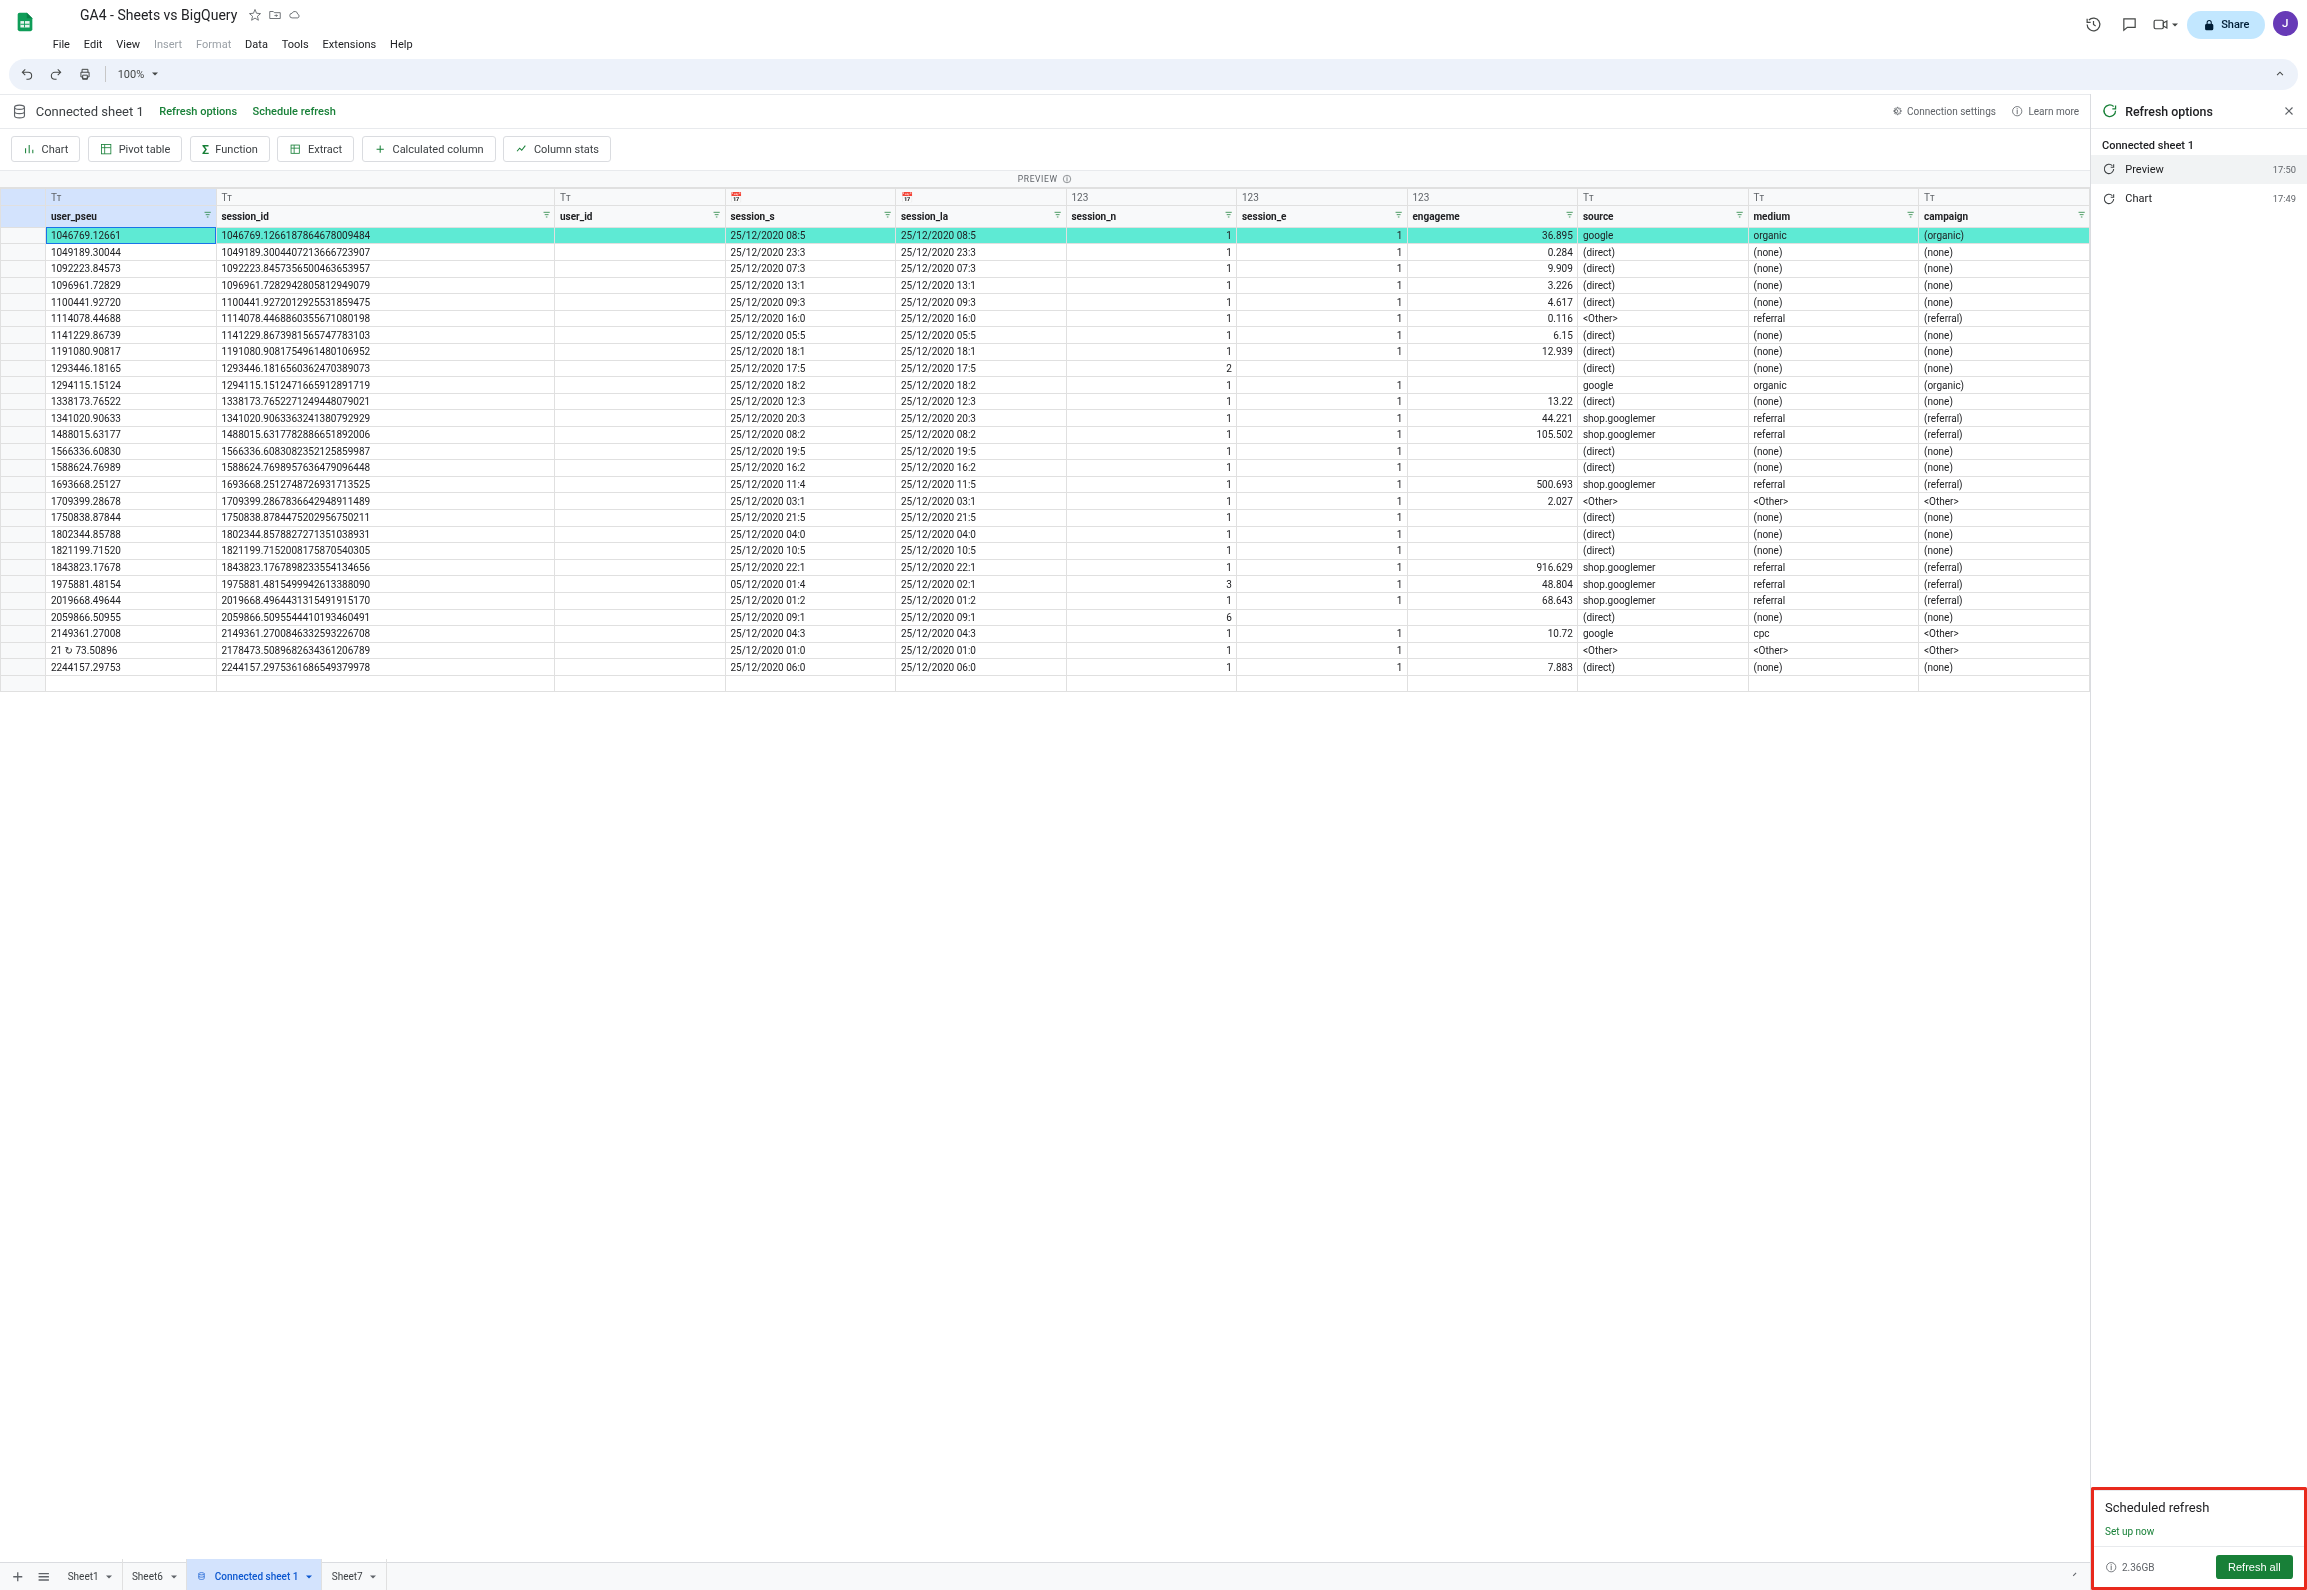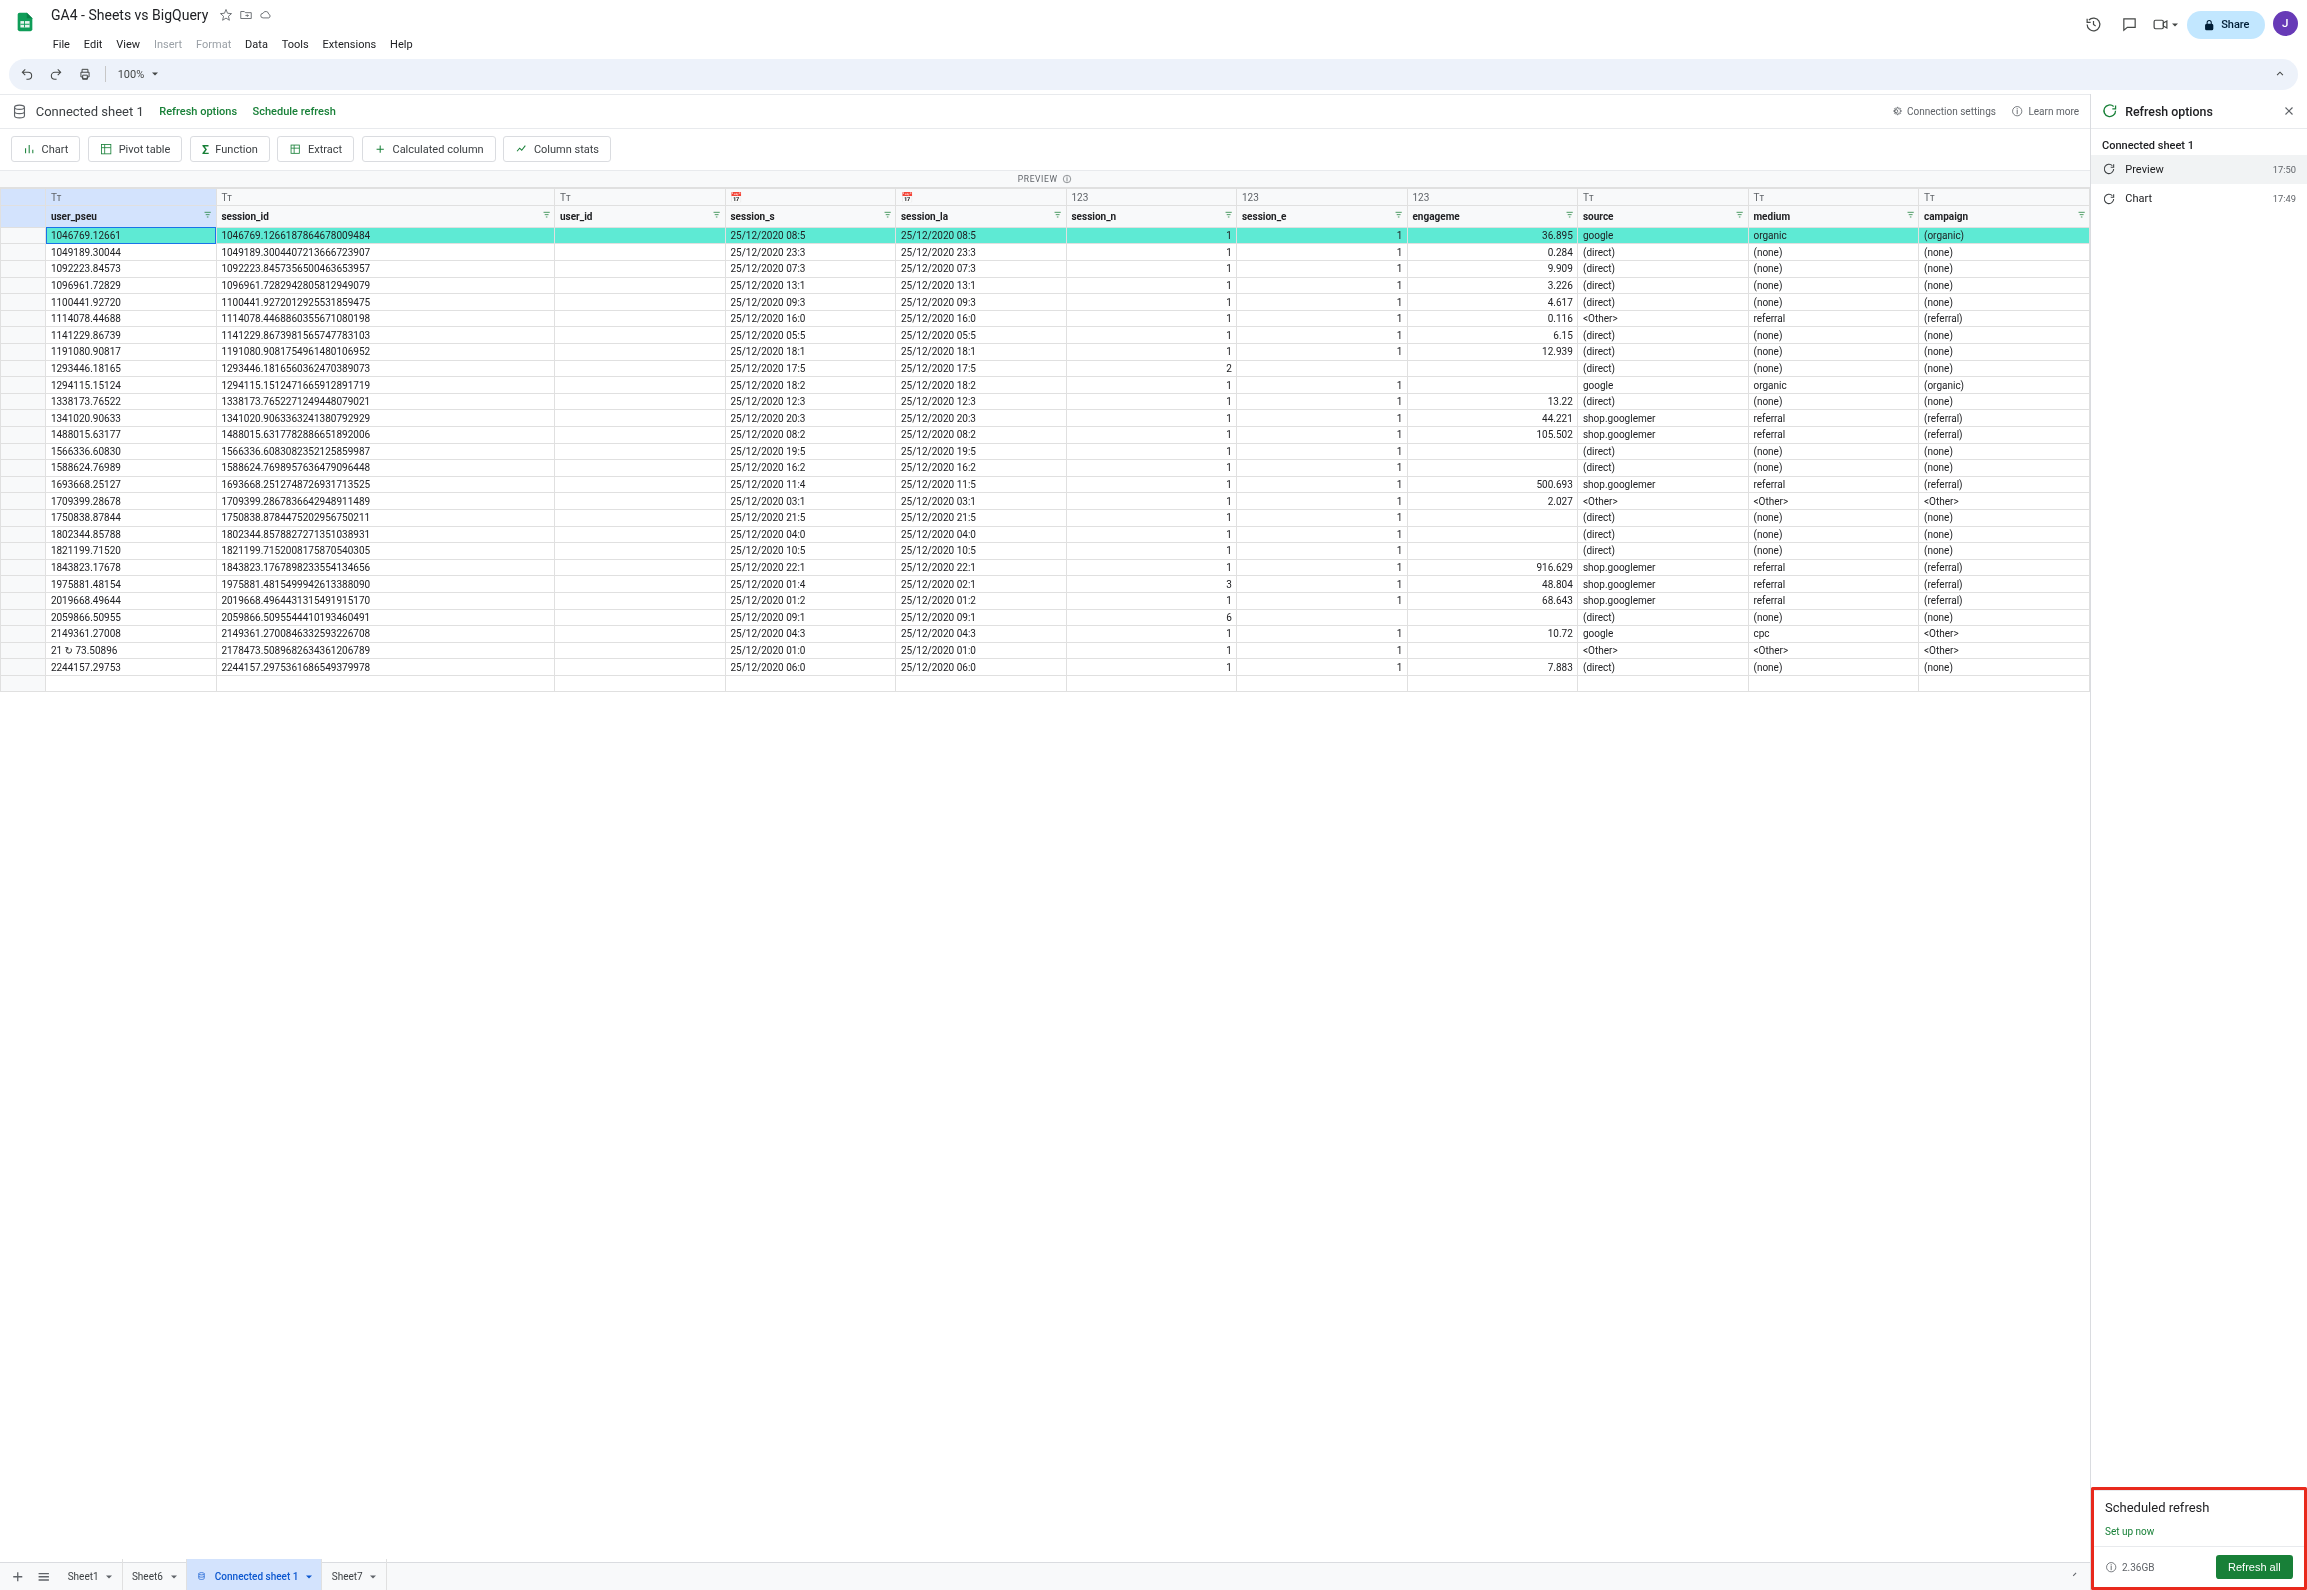--- a/index.html
+++ b/index.html
@@ -4,21 +4,21 @@
 <style>
 * { box-sizing: border-box; margin: 0; padding: 0; }
 html, body { height: 100%; font-family: "Google Sans", Roboto, Arial, sans-serif; font-size: 10px; color: #202124; background: #fff; overflow: hidden; }
 .app { display: flex; flex-direction: column; height: 100%; }
 
 
 .header { display: flex; align-items: flex-start; padding: 6.2px 9.3px 0 9.3px; gap: 6.2px; }
 .logo { width: 31px; height: 31px; display: flex; align-items: center; justify-content: center; }
 .logo svg { width: 22px; height: 26px; }
 .title-block { flex: 1; }
-.title-row { display: flex; align-items: center; gap: 6.2px; height: 18.6px; }
+.title-row { display: flex; align-items: center; gap: 6.2px; height: 18.6px; margin-left: 29px; }
 .doc-title { font-size: 14px; color: #202124; padding: 1.5px 4.6px; }
 .title-icon { color: #5f6368; cursor: pointer; }
 .menu-row { display: flex; gap: 1.5px; margin-top: 10px; }
 .menu-item { padding: 3.1px 6.2px; font-size: 11px; color: #202124; cursor: pointer; border-radius: 3.1px; }
 .menu-item.disabled { color: #9aa0a6; }
 .header-right { display: flex; gap: 7.7px; padding-top: 4.6px; }
 .hdr-icon { width: 28px; height: 28px; display: flex; align-items: center; justify-content: center; color: #444746; border-radius: 50%; cursor: pointer; }
 .share-btn { display: flex; align-items: center; gap: 6.2px; background: #c2e7ff; color: #001d35; padding: 6.2px 15.5px; border-radius: 23px; font-weight: 500; font-size: 11px; cursor: pointer; }
 .avatar { width: 25px; height: 25px; border-radius: 50%; background: #673ab7; color: #fff; display: flex; align-items: center; justify-content: center; font-weight: 500; font-size: 11.6px; }
 
@@ -666,21 +666,21 @@
                 <td class="num">916.629</td>
                 <td>shop.googlemer</td>
                 <td>referral</td>
                 <td>(referral)</td>
               </tr>
               <tr>
                 <td class="rownum"></td>
                 <td>1975881.48154</td>
                 <td>1975881.4815499942613388090</td>
                 <td></td>
-                <td>25/12/2020 01:4</td>
+                <td>05/12/2020 01:4</td>
                 <td>25/12/2020 02:1</td>
                 <td class="num">3</td>
                 <td class="num">1</td>
                 <td class="num">48.804</td>
                 <td>shop.googlemer</td>
                 <td>referral</td>
                 <td>(referral)</td>
               </tr>
               <tr>
                 <td class="rownum"></td>

